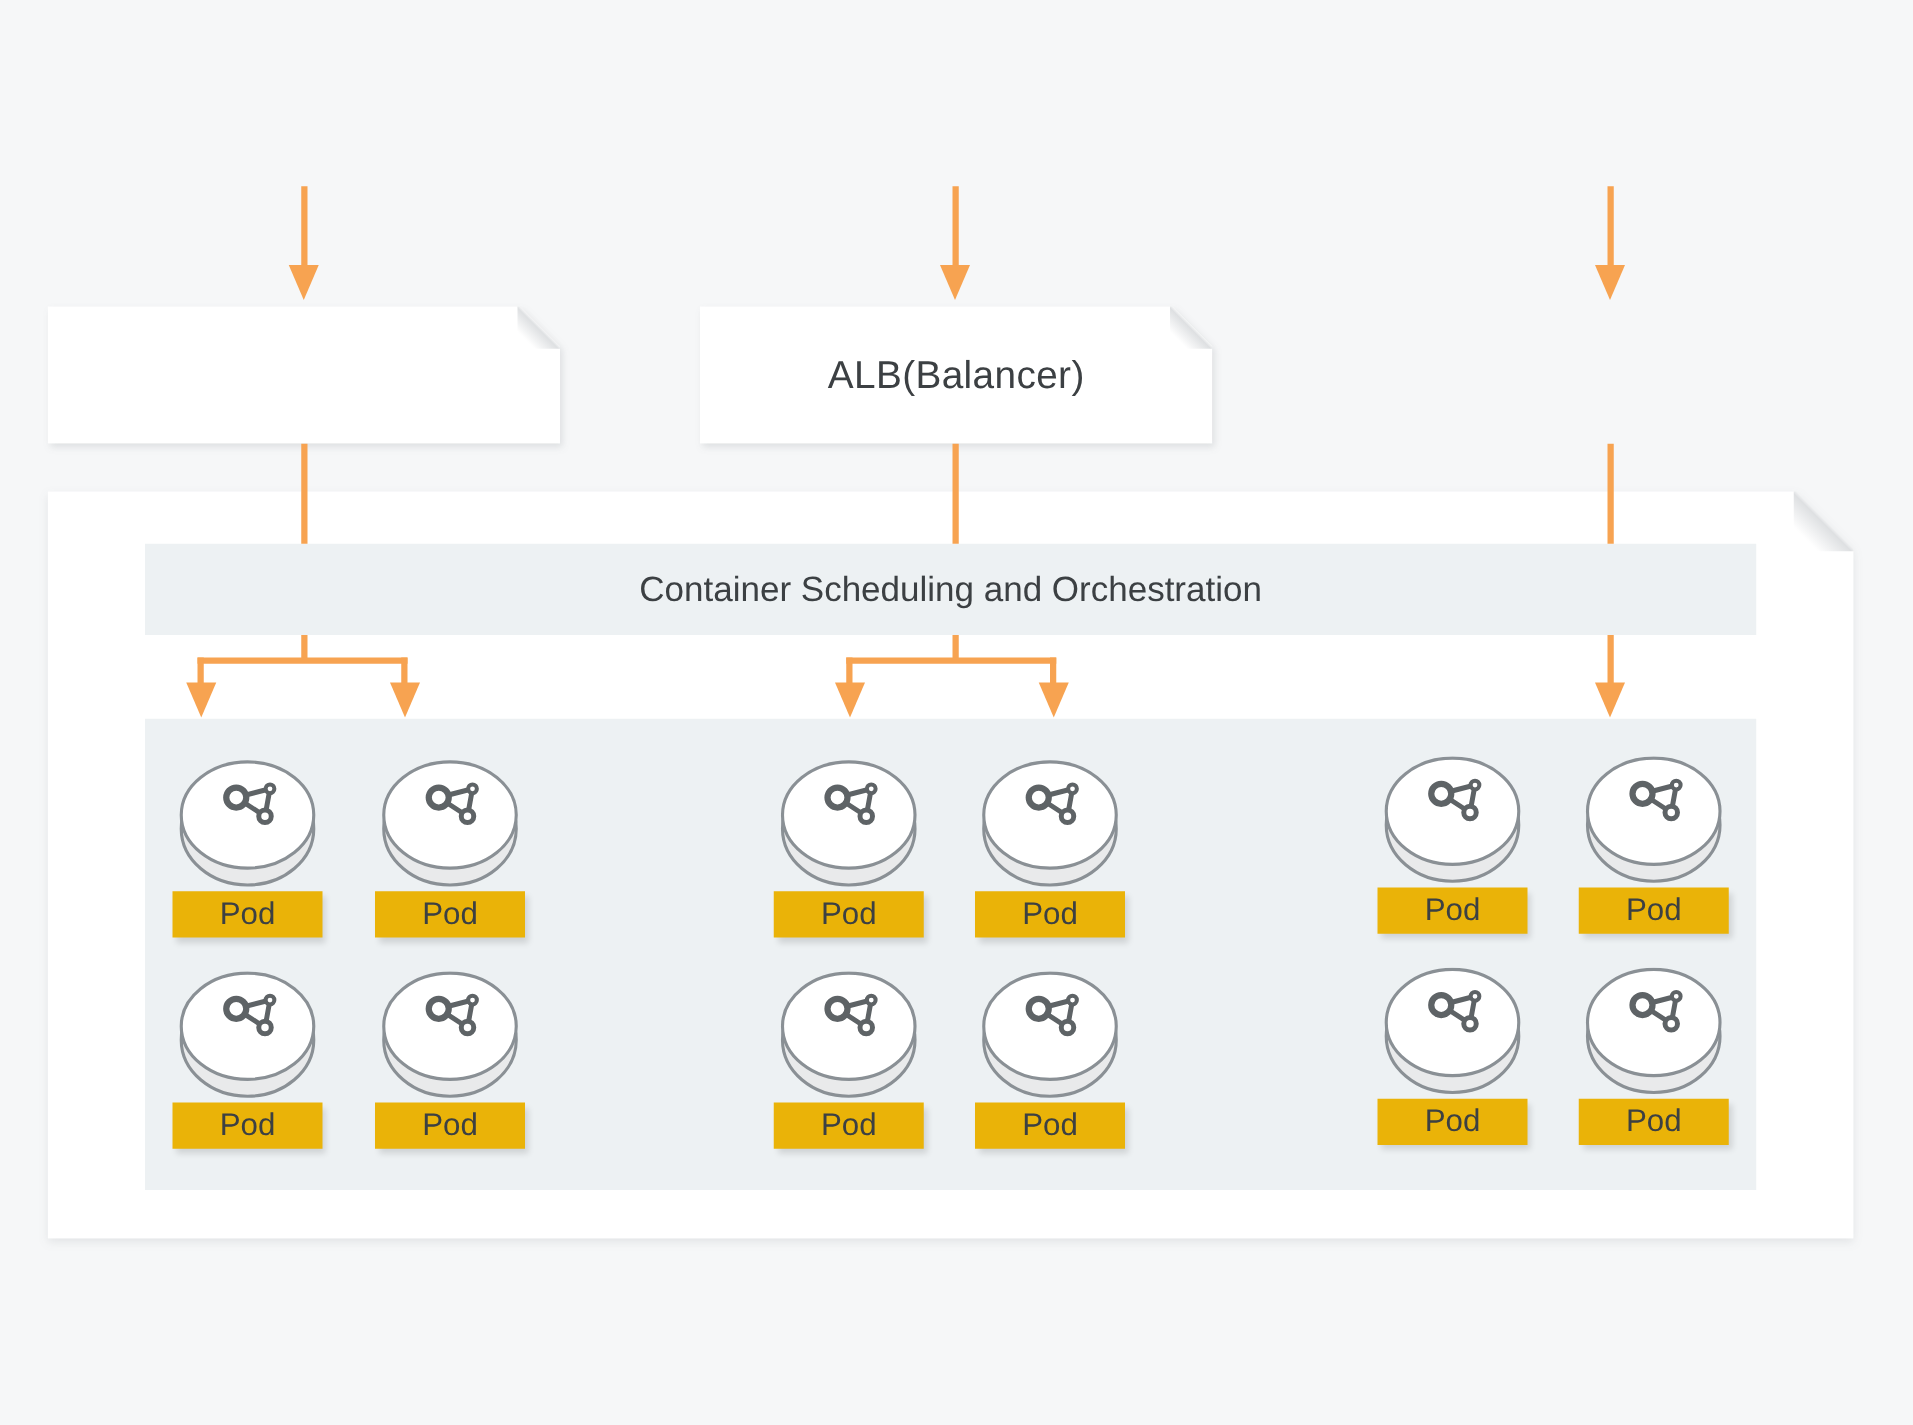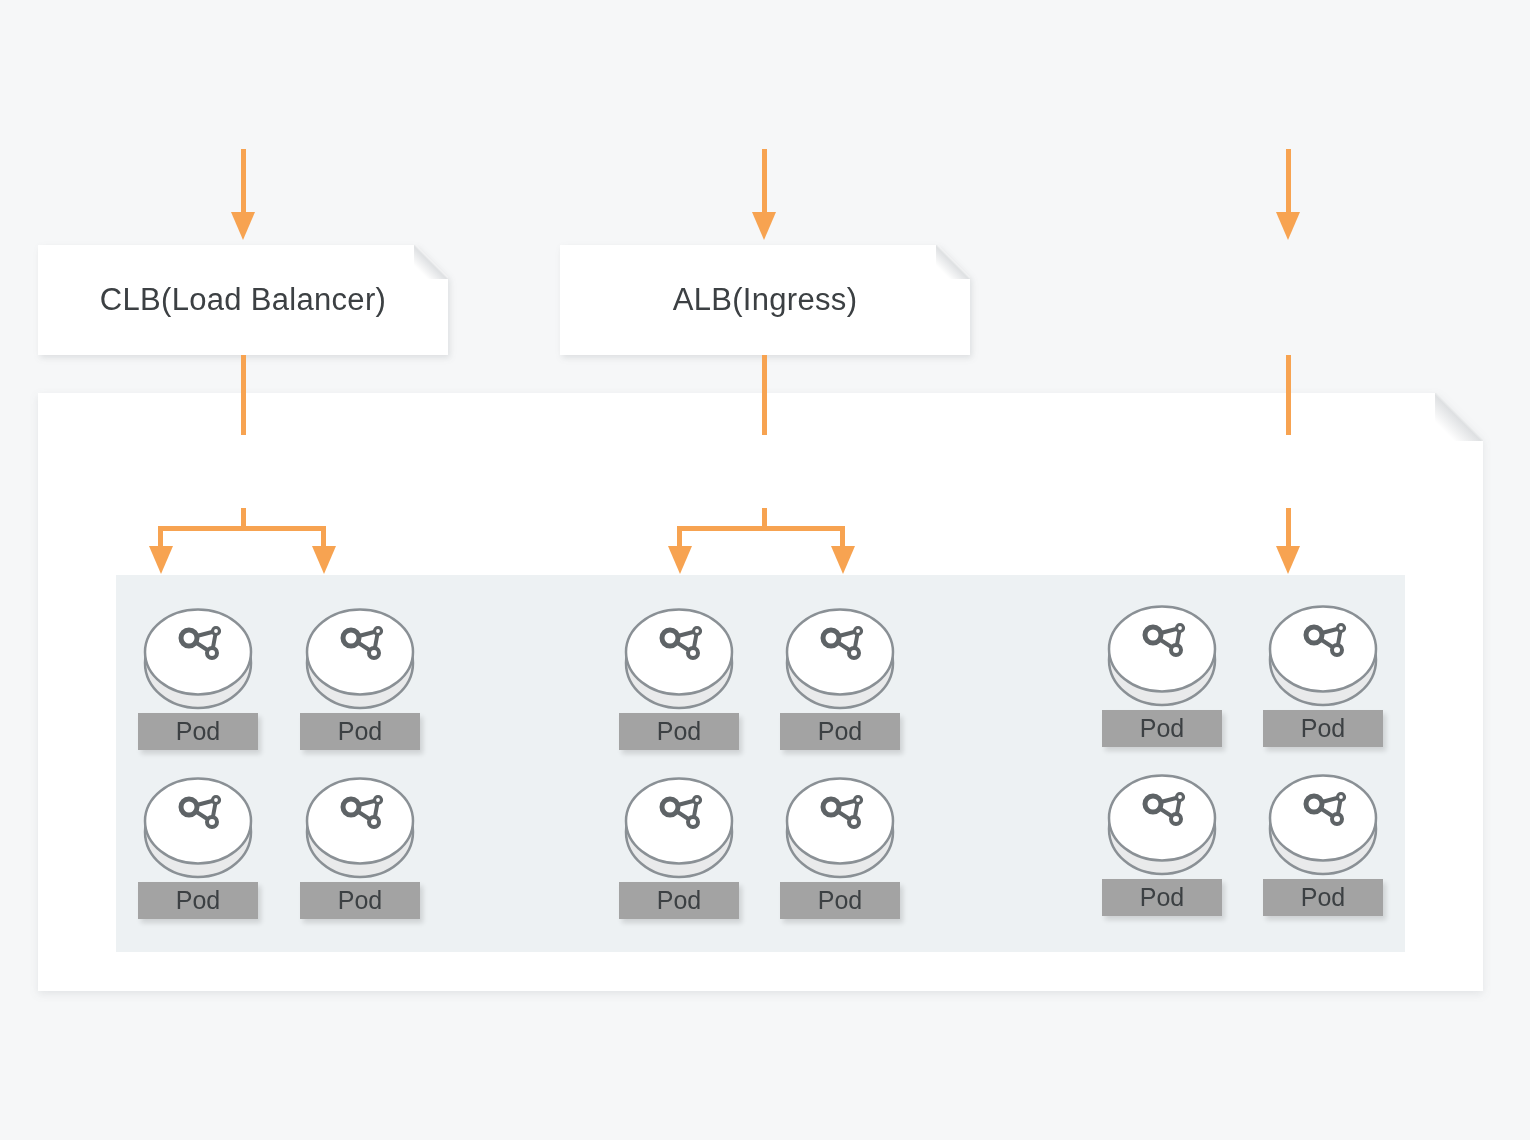--- a/index.html
+++ b/index.html
@@ -83,21 +83,21 @@
     background: #EDF1F3;
   }
 
   
   .pod { position: absolute; width: 120px; text-align: center; }
   .cyl { display: block; margin: 0 auto; width: 110px; height: 102px; }
   .pod-label {
     margin-top: 3px;
     width: 120px; height: 37px;
     line-height: 37px;
-    background: #a3a3a3;
+    background: #eab308;
     font-size: 25px;
     box-shadow: 3px 4px 5px rgba(0,0,0,0.13);
   }
 
   .defs-svg { position: absolute; width: 0; height: 0; overflow: hidden; }
 </style>
 </head>
 <body>
 
 <svg class="defs-svg" aria-hidden="true">
@@ -116,42 +116,44 @@
 </svg>
 
 <div class="stage">
 
   <div class="shadow-wrap shadow-lg" style="left:38px; top:393px; width:1445px; height:598px;">
     <div class="notched notched-lg">
       <i class="fold fold-lg"></i>
     </div>
   </div>
 
+  <div class="header-bar">
+    <span>Container Scheduling and Orchestration</span>
+  </div>
 
   <div class="pods-panel"></div>
 
   <div class="vline" style="left:240.5px; top:149px; height:64px;"></div>
   <div class="ahead" style="left:231px; top:212px;"></div>
 
   <div class="vline" style="left:761.5px; top:149px; height:64px;"></div>
   <div class="ahead" style="left:752px; top:212px;"></div>
 
   <div class="vline" style="left:1285.5px; top:149px; height:64px;"></div>
   <div class="ahead" style="left:1276px; top:212px;"></div>
 
   <div class="shadow-wrap shadow-sm" style="left:38px; top:245px; width:410px; height:110px;">
     <div class="notched node-box">
-      <span>CLB(Load Balancer)</span>
       <i class="fold"></i>
     </div>
   </div>
 
   <div class="shadow-wrap shadow-sm" style="left:560px; top:245px; width:410px; height:110px;">
     <div class="notched node-box">
-      <span>ALB(Ingress)</span>
+      <span>ALB(Balancer)</span>
       <i class="fold"></i>
     </div>
   </div>
 
 
   <div class="vline" style="left:240.5px; top:355px; height:80px;"></div>
   <div class="vline" style="left:761.5px; top:355px; height:80px;"></div>
   <div class="vline" style="left:1285.5px; top:355px; height:80px;"></div>
 
   <div class="vline" style="left:240.5px; top:508px; height:19px;"></div>

